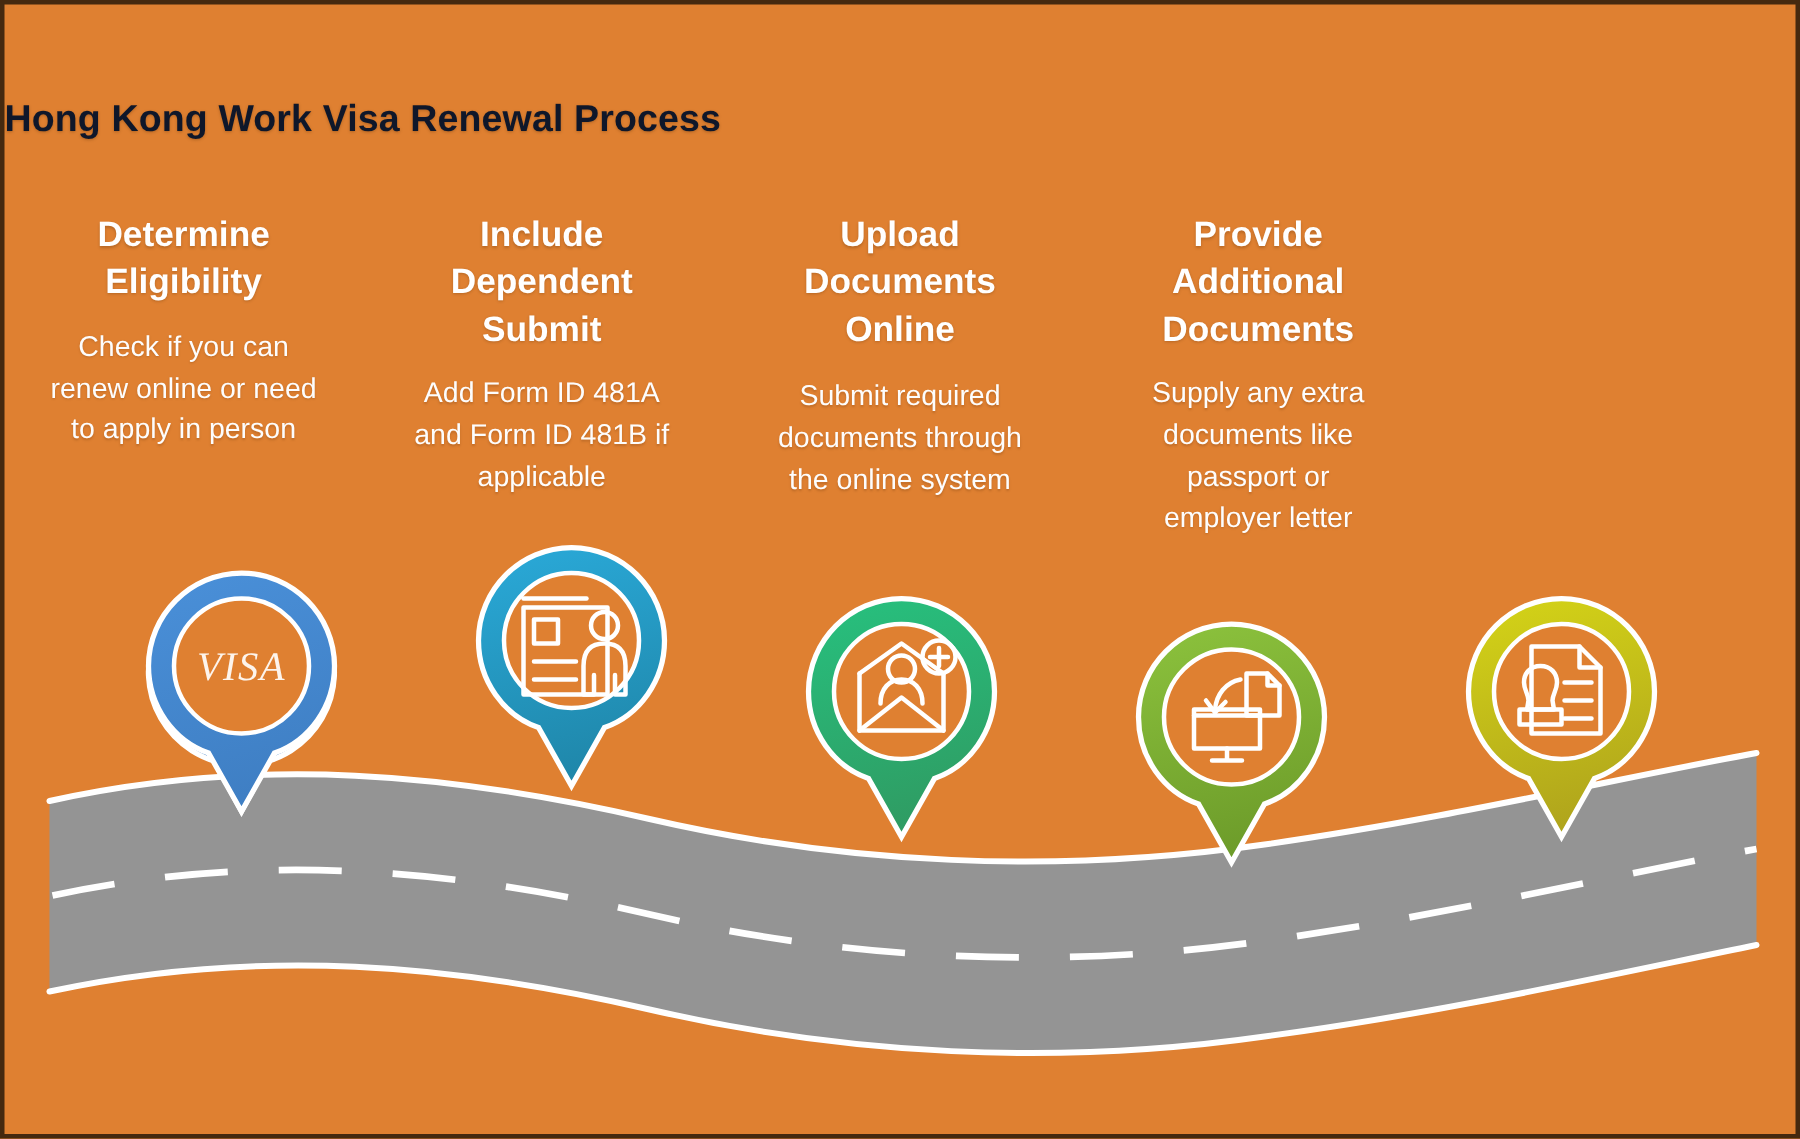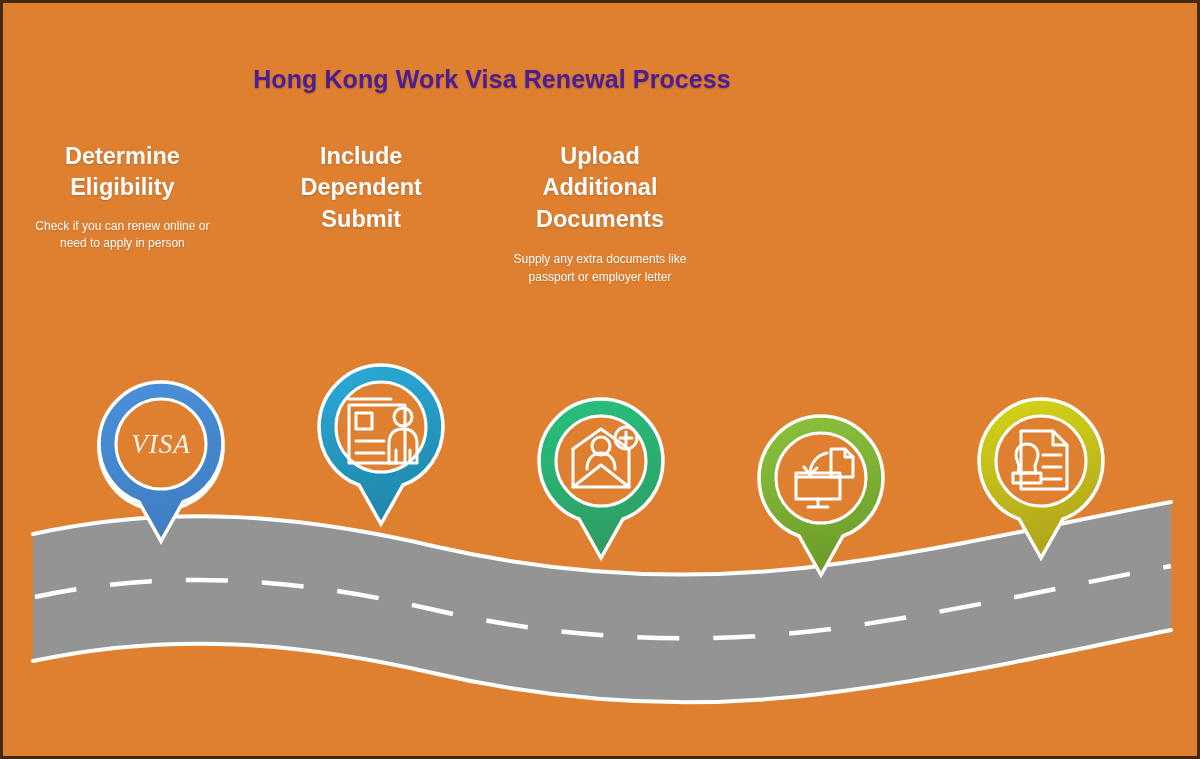--- a/index.html
+++ b/index.html
@@ -18,24 +18,23 @@
   }
   #infographic-svg {
     position:absolute;
     left:0; top:0;
     width:1194px; height:753px;
     display:block;
   }
   .title {
     position:absolute;
     top:62px; left:0; width:978px;
-    text-align:center;
     font-size:25px;
     font-weight:bold;
-    color:#4c1d95;
+    color:#0f172a;
     letter-spacing:0.1px;
     text-shadow:0 1px 2px rgba(90,45,10,0.35);
   }
   .columns {
     position:absolute;
     top:138px; left:0; width:1194px;
     display:flex;
     z-index:4;
   }
   .col {
@@ -49,21 +48,21 @@
   .col-heading {
     font-size:23.5px;
     font-weight:bold;
     line-height:1.34;
     color:#ffffff;
     max-width:175px;
     text-shadow:0 1px 2px rgba(90,45,10,0.30);
   }
   .col-desc {
     margin-top:14px;
-    font-size:12px;
+    font-size:19px;
     line-height:1.45;
     color:#fdfdfd;
     max-width:178px;
     text-shadow:0 1px 1.5px rgba(90,45,10,0.25);
     text-align:center;
   }
   .col:nth-child(3) .col-desc { margin-top:16px; }
   .col:nth-child(5) .col-desc { max-width:170px;}
 </style>
 </head>
@@ -167,20 +166,25 @@
 
   <div class="title">Hong Kong Work Visa Renewal Process</div>
 
   <div class="columns">
     <div class="col">
       <div class="col-heading">Determine Eligibility</div>
       <div class="col-desc">Check if you can renew online or need to apply in person</div>
     </div>
     <div class="col">
       <div class="col-heading">Include Dependent Submit</div>
+      <div class="col-desc">Add Form ID 481A and Form ID 481B if applicable</div>
     </div>
     <div class="col">
-      <div class="col-heading">Upload Additional Documents</div>
+      <div class="col-heading">Upload Documents Online</div>
+      <div class="col-desc">Submit required documents through the online system</div>
+    </div>
+    <div class="col">
+      <div class="col-heading">Provide Additional Documents</div>
       <div class="col-desc">Supply any extra documents like passport or employer letter</div>
     </div>
   </div>
 
 </div>
 
 </body></html>

